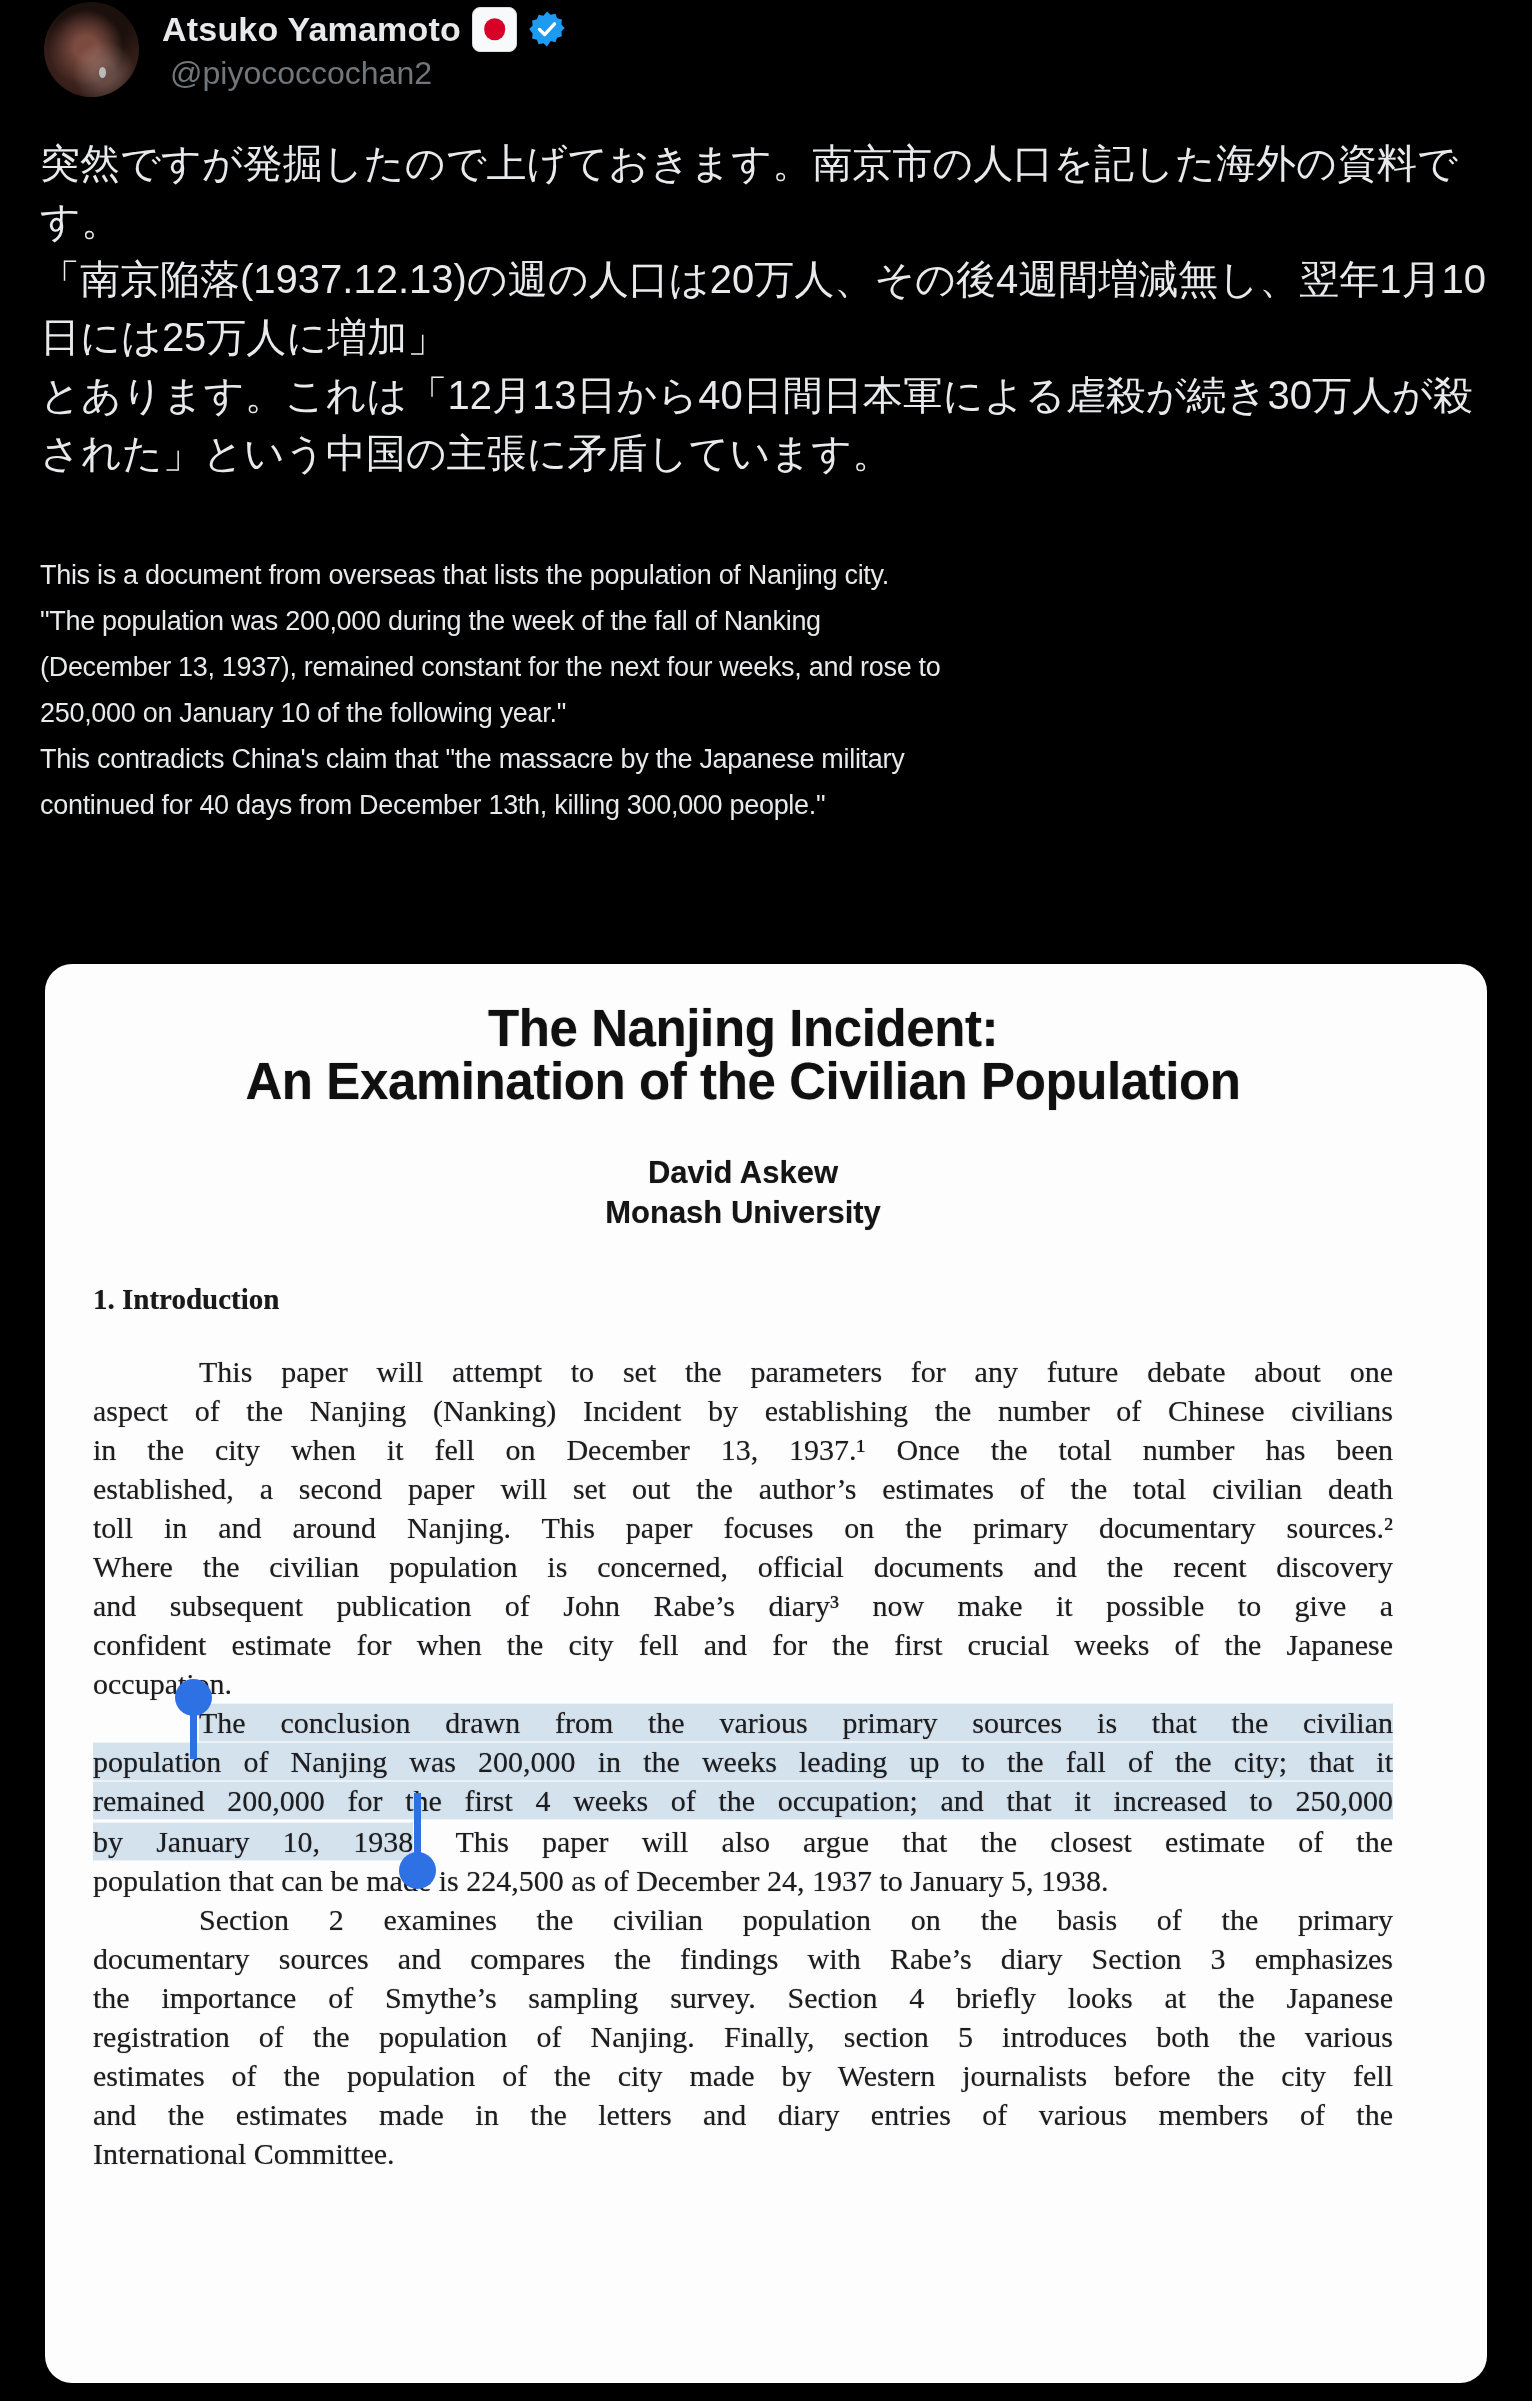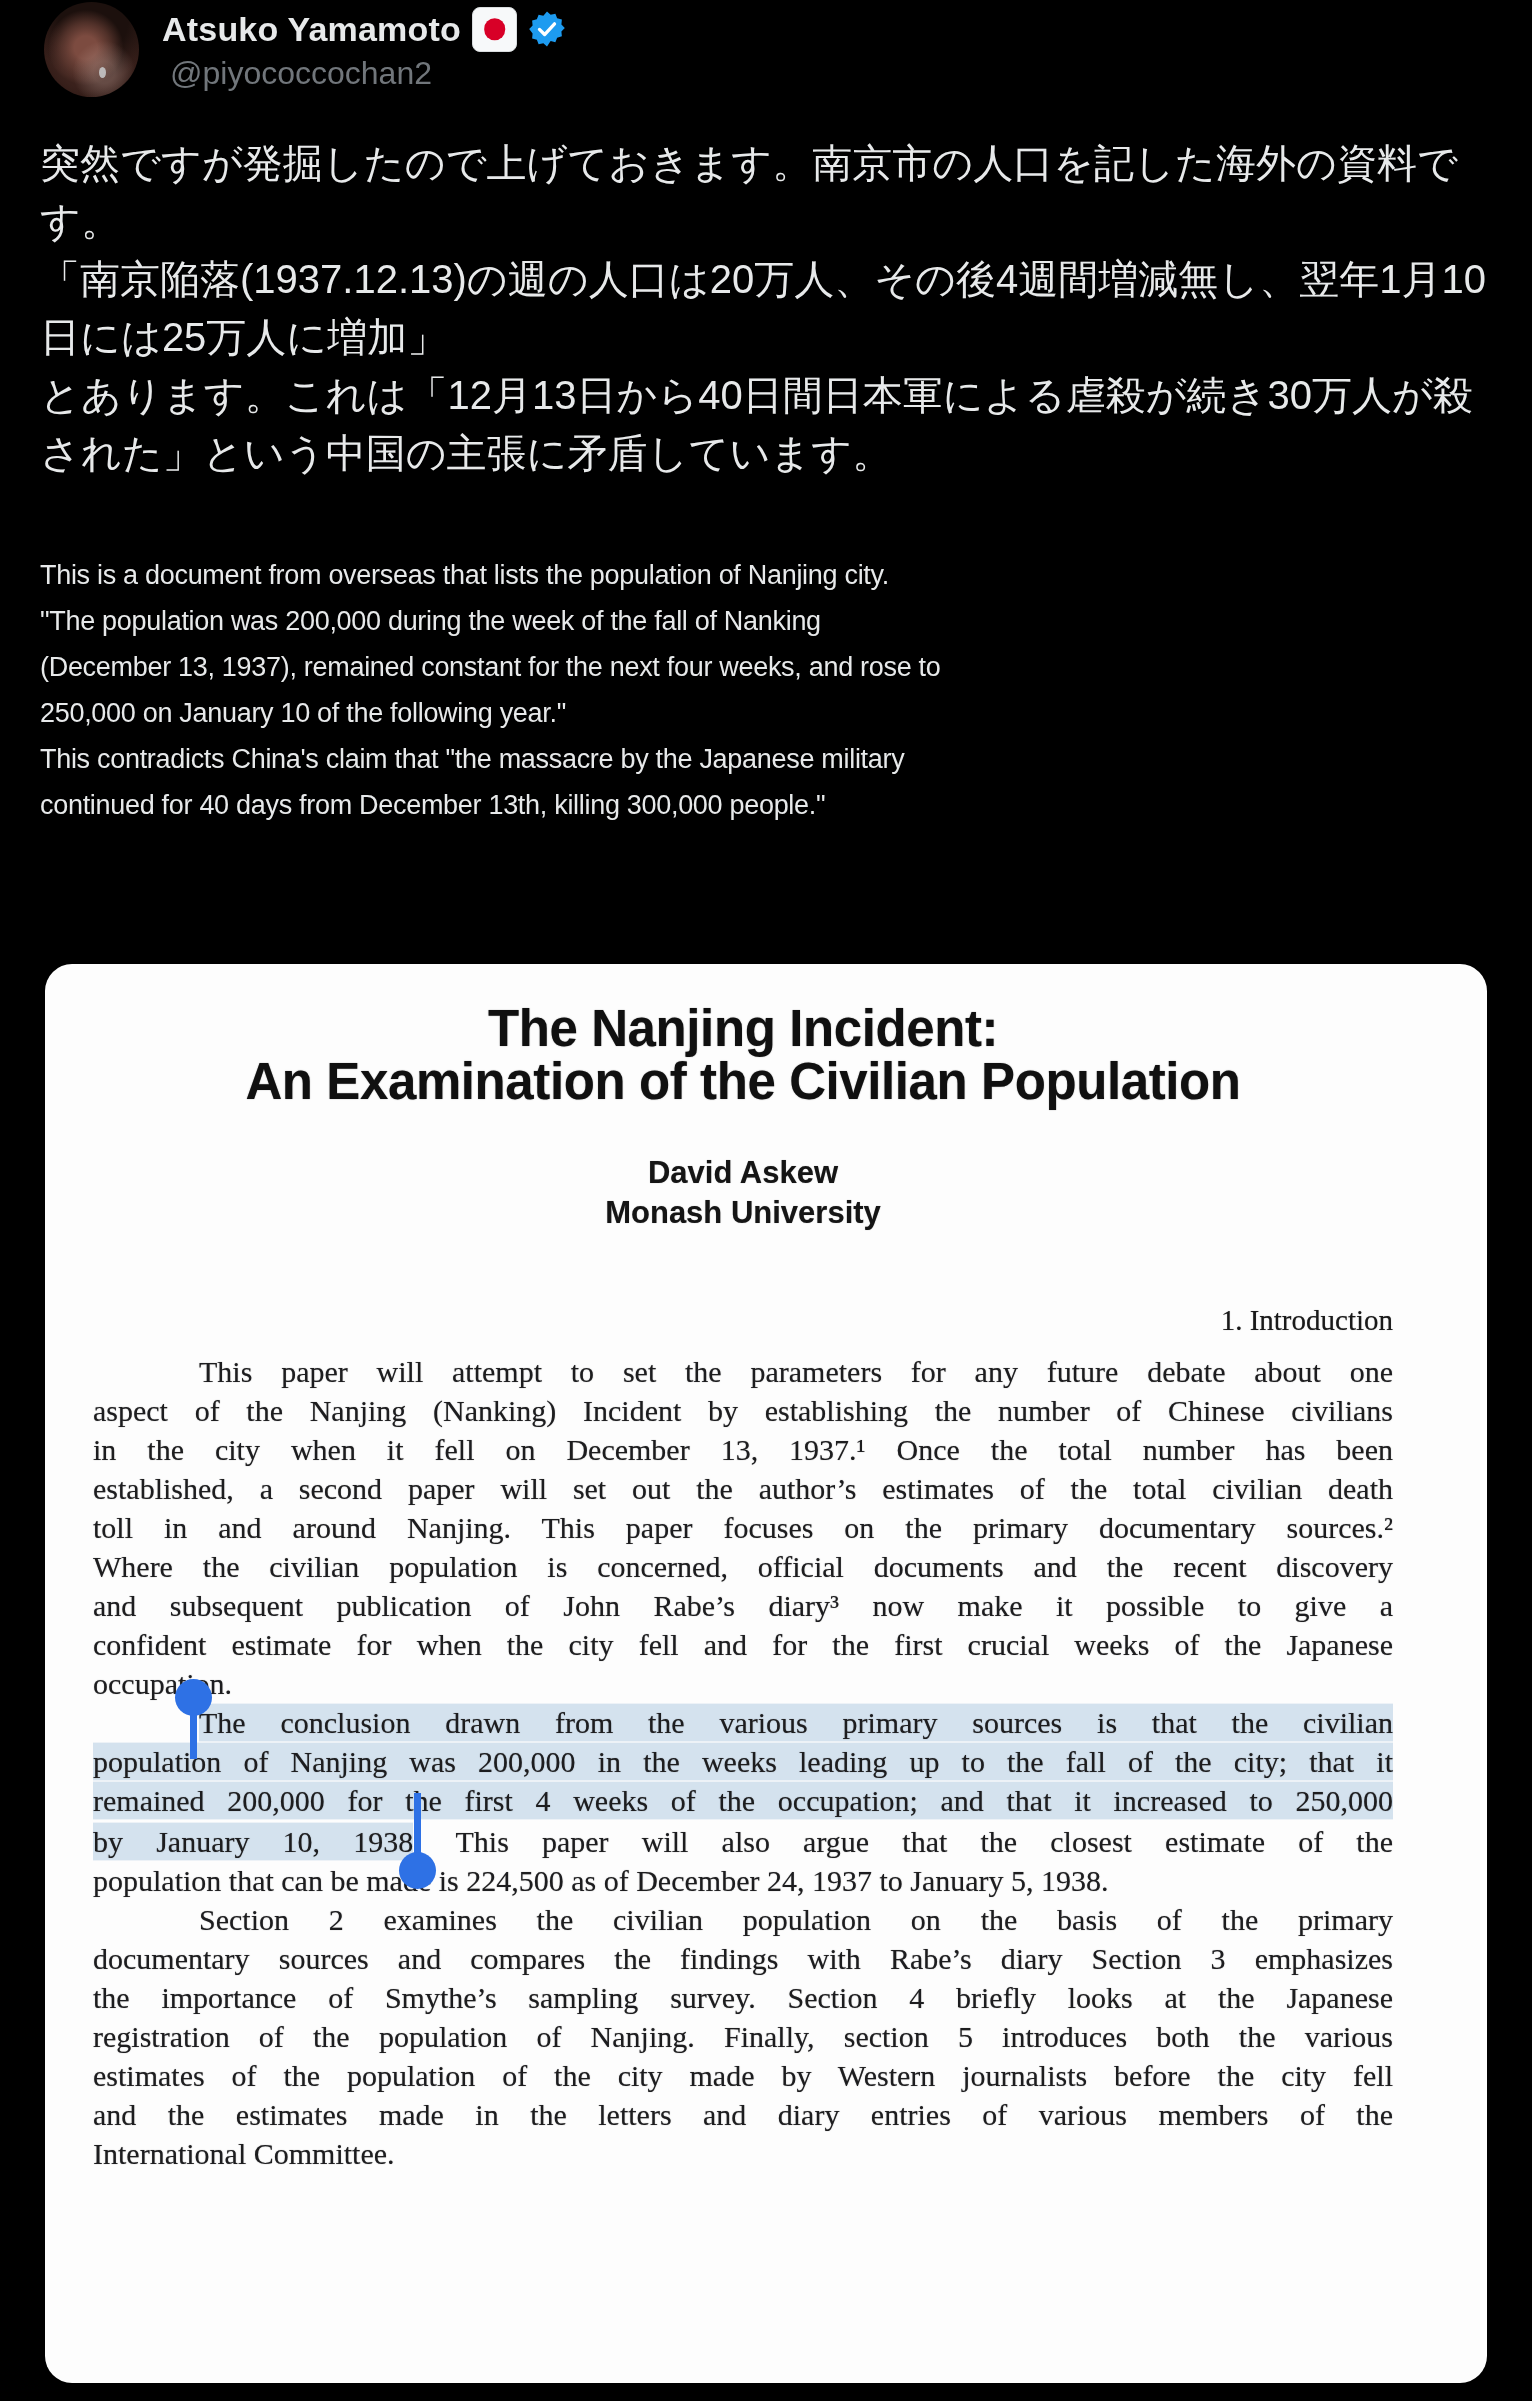--- a/index.html
+++ b/index.html
@@ -42,23 +42,23 @@
     padding:38px 94px 0 48px; color:var(--doc);}
   .doc-card, .doc-card *{font-family:"Liberation Serif", serif;}
   .doc-title{font-family:"Liberation Sans", sans-serif; font-weight:bold; text-align:center;
     font-size:51px; line-height:53px; color:#101010; letter-spacing:-0.4px;
     text-shadow:0 0 1.2px rgba(10,10,10,.45);}
   .doc-title div{font-family:inherit;}
   .doc-author{font-family:"Liberation Sans", sans-serif; font-weight:bold; text-align:center;
     margin-top:45px; font-size:31px; line-height:40px; color:#151515;
     text-shadow:0 0 1px rgba(10,10,10,.4);}
   .doc-author div{font-family:inherit;}
-  .doc-heading{margin-top:70px; text-align:right; font-weight:normal; font-size:29px; line-height:35px;
+  .doc-heading{margin-top:49px; text-align:left; font-weight:bold; font-size:29px; line-height:35px;
     color:#191919; text-shadow:0 0 0.8px rgba(10,10,10,.5);}
-  .doc-body{margin-top:14px; font-size:30px; line-height:39px; color:var(--doc);
+  .doc-body{margin-top:35px; font-size:30px; line-height:39px; color:var(--doc);
     text-shadow:0 0 1px rgba(25,25,25,.5);}
   .doc-line{text-align:justify; text-align-last:justify; position:relative; white-space:normal;}
   .doc-line.final{text-align-last:left;}
   .doc-line.indent{text-indent:106px;}
   .seg.hl{background:var(--hl); box-shadow:0 2.4px 0 var(--hl), 0 -2.4px 0 var(--hl);}
 
   
   .sel-start{position:absolute; left:82px; top:-24px; width:37px; height:83px; z-index:3;
     text-indent:0; display:flex; flex-direction:column; align-items:center; pointer-events:auto;}
   .sel-start .knob{width:37px; height:37px; border-radius:50%; background:var(--sel);}

